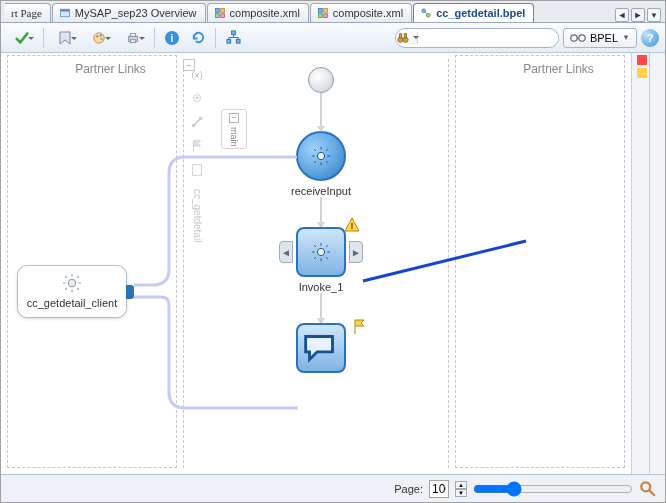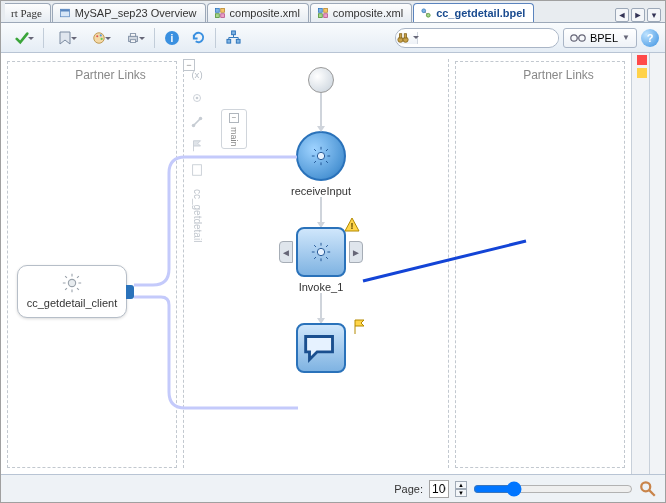--- a/index.html
+++ b/index.html
@@ -28,21 +28,21 @@
   .searchbox input { border:none; outline:none; width:140px; padding: 0 6px; font-size:11px;}
   .bpelbtn { display:flex; align-items:center; gap:4px; padding:2px 6px; border:1px solid #a9b5c6; border-radius:3px; background:linear-gradient(#fff,#eef2f7); cursor:pointer; height:20px;}
   .helpbtn { width:18px;height:18px; border-radius:50%; background:radial-gradient(circle at 30% 30%, #bde2ff, #3a90e0); color:#fff; font-weight:bold; display:flex;align-items:center;justify-content:center; cursor:pointer; font-size:11px;}
 
   
   .mainpane { flex:1; display:flex; position:relative; background:#fff; overflow:hidden; }
   .canvaswrap { flex:1; position:relative; overflow:hidden; }
   .canvas { position:absolute; inset:0; }
 
   
-  .plcol { position:absolute; top:8px; bottom:6px; width:170px; border:1px dashed #c2c8cf;padding-left:37px; }
+  .plcol { position:absolute; top:2px; bottom:6px; width:170px; border:1px dashed #c2c8cf;padding-left:37px; }
   .plcol.left { left:6px; }
   .plcol.right { right:6px; }
   .plhead { text-align:center; color:#888; font-size:12px; padding:6px 0; }
   .midcol { position:absolute; top:6px; bottom:6px; left:182px; right:182px; border-left:1px dashed #c2c8cf; border-right:1px dashed #c2c8cf; }
 
   
   .palette { position:absolute; left:184px; top:12px; width:24px; display:flex; flex-direction:column; align-items:center; gap:6px; color:#b7bec6; }
   .palette .pbtn { width:18px; height:18px; display:flex; align-items:center; justify-content:center; border-radius:3px; }
   .palette .vtext { writing-mode: vertical-rl; text-orientation: mixed; font-size:10px; color:#c0c6cd; margin-top:4px; }
 

